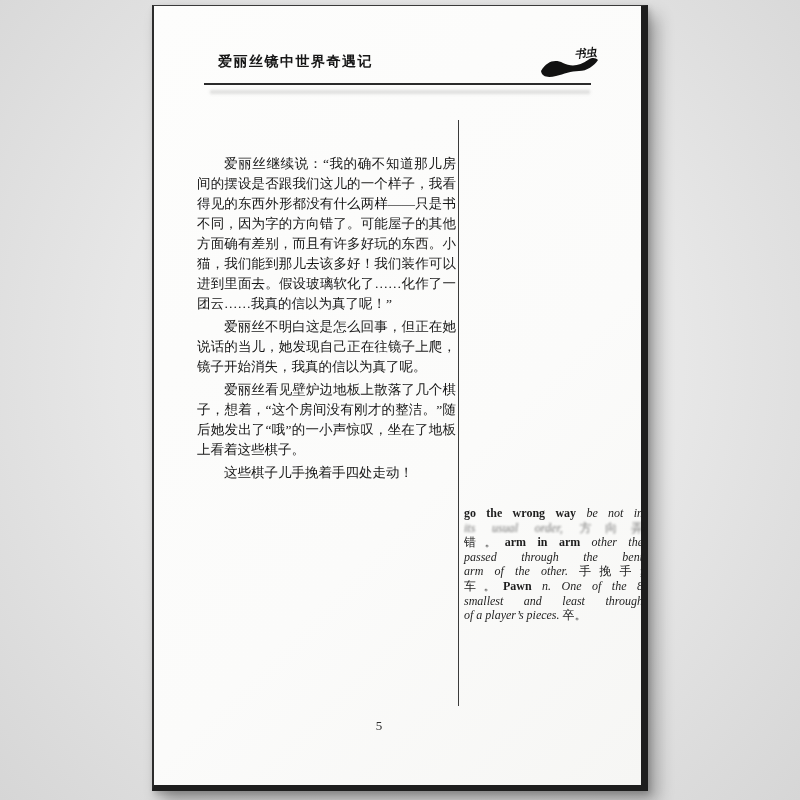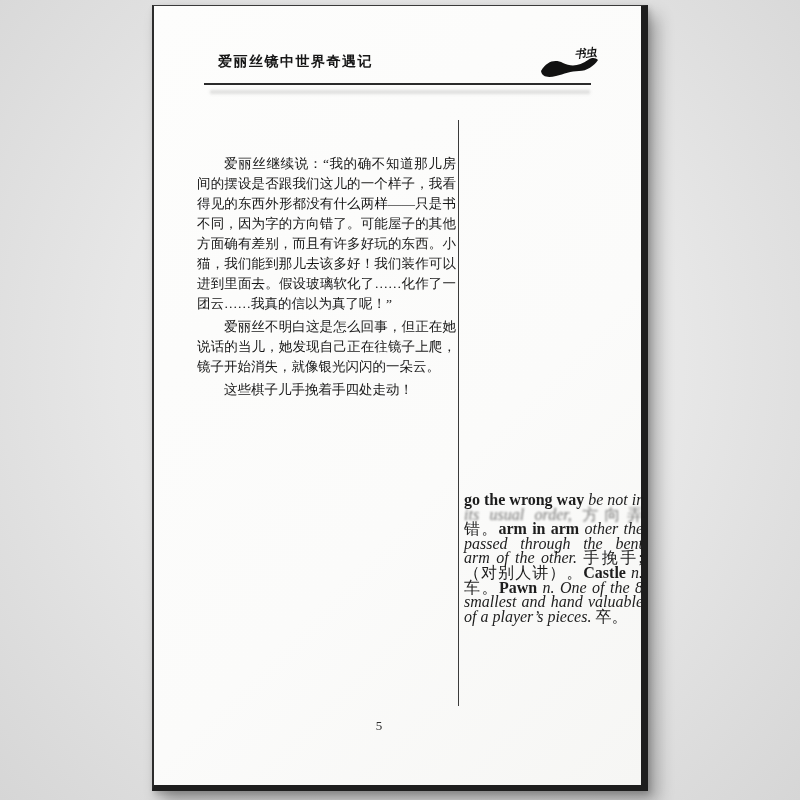--- a/index.html
+++ b/index.html
@@ -47,22 +47,22 @@
     margin-top:36px;
   }
   .text-column p{margin:0 0 3px 0;text-indent:2em;}
   .text-column p:last-child{margin-bottom:0;}
   
   .column-divider{
     position:absolute;left:304px;top:114px;width:1px;height:586px;background:#3b3b3b;
   }
   
   .vocab-sidebar{
-    position:absolute;left:310px;top:487px;width:179px;
-    font-size:16px;line-height:14.6px;color:#1d1d1d;
+    position:absolute;left:310px;top:500px;width:179px;
+    font-size:12px;line-height:14.6px;color:#1d1d1d;
   }
   .vline{
     text-align:justify;text-align-last:justify;white-space:nowrap;
   }
   .vline.no-just{text-align-last:left;}
   .vline b{font-weight:bold;font-style:normal;}
   .vline i{font-style:italic;}
   .vline.blurred{filter:blur(1.3px);opacity:0.62;}
   
   .page-number{
@@ -84,34 +84,34 @@
         <svg width="64" height="40" viewBox="0 0 64 40">
           <path d="M2,25 C8,15 16,13 24,17 C32,21 41,20 49,14 C53,11 57,12 59,14
                    C55,20 48,25 40,25 C32,25 25,28 17,30 C9,32 3,31 2,25 Z" fill="#111"></path>
           <text x="36" y="12" font-size="11" font-weight="bold" font-style="italic" font-family="Liberation Serif, serif" fill="#111" transform="rotate(-6 36 12)">书虫</text>
         </svg>
       </div>
     </div>
 
     <div class="text-column">
         <p>爱丽丝继续说：“我的确不知道那儿房间的摆设是否跟我们这儿的一个样子，我看得见的东西外形都没有什么两样——只是书不同，因为字的方向错了。可能屋子的其他方面确有差别，而且有许多好玩的东西。小猫，我们能到那儿去该多好！我们装作可以进到里面去。假设玻璃软化了……化作了一团云……我真的信以为真了呢！”</p>
-        <p>爱丽丝不明白这是怎么回事，但正在她说话的当儿，她发现自己正在往镜子上爬，镜子开始消失，就像银光闪闪的一朵云。</p>
+        <p>爱丽丝不明白这是怎么回事，但正在她说话的当儿，她发现自己正在往镜子上爬，镜子开始消失，我真的信以为真了呢。</p>
+        <p>爱丽丝看见壁炉边地板上散落了几个棋子，想着，“这个房间没有刚才的整洁。”随后她发出了“哦”的一小声惊叹，坐在了地板上看着这些棋子。</p>
         <p>这些棋子儿手挽着手四处走动！</p>
       </div>
 
     <div class="column-divider"></div>
 
     <div class="vocab-sidebar">
         <div class="vline"><b>go the wrong way</b><i> be not in</i></div>
         <div class="vline blurred"><i>its usual order, </i><span>方向弄</span></div>
         <div class="vline"><span>错。</span><b>arm in arm</b><i> other the</i></div>
         <div class="vline"><i>passed through the bent</i></div>
         <div class="vline"><i>arm of the other.</i><span> 手挽手;</span></div>
-        <div class="vline"><span>（对别人讲）。</span><b>Castle</b><i> n.</i></div>
         <div class="vline"><span>车。</span><b>Pawn</b><i> n. One of the 8</i></div>
-        <div class="vline"><i>smallest and hand valuable</i></div>
+        <div class="vline"><i>smallest and least through</i></div>
         <div class="vline no-just"><i>of a player’s pieces.</i><span> 卒。</span></div>
       </div>
 
     <div class="page-number">5</div>
 
   </div>
 </div>
 
 </body></html>

